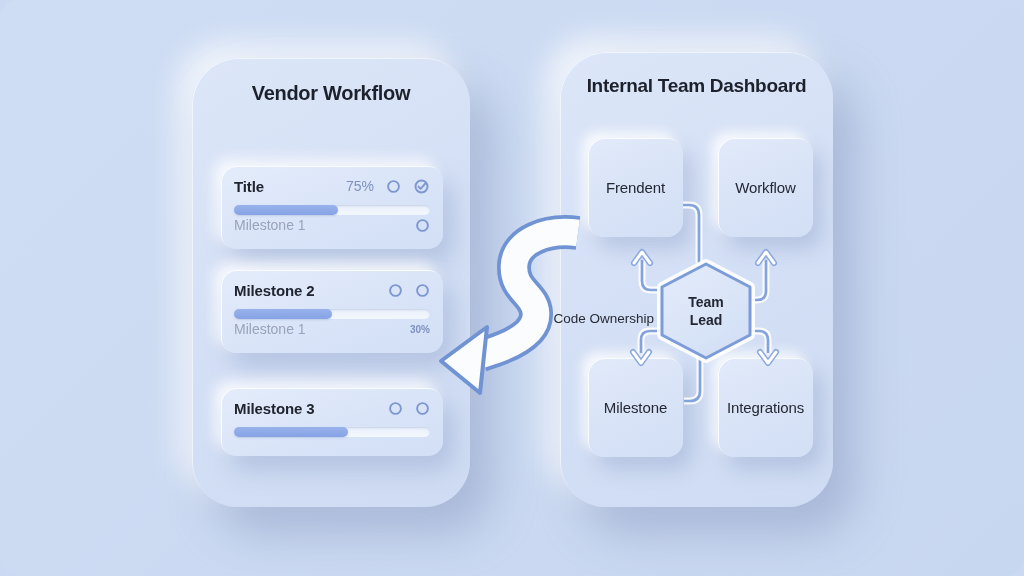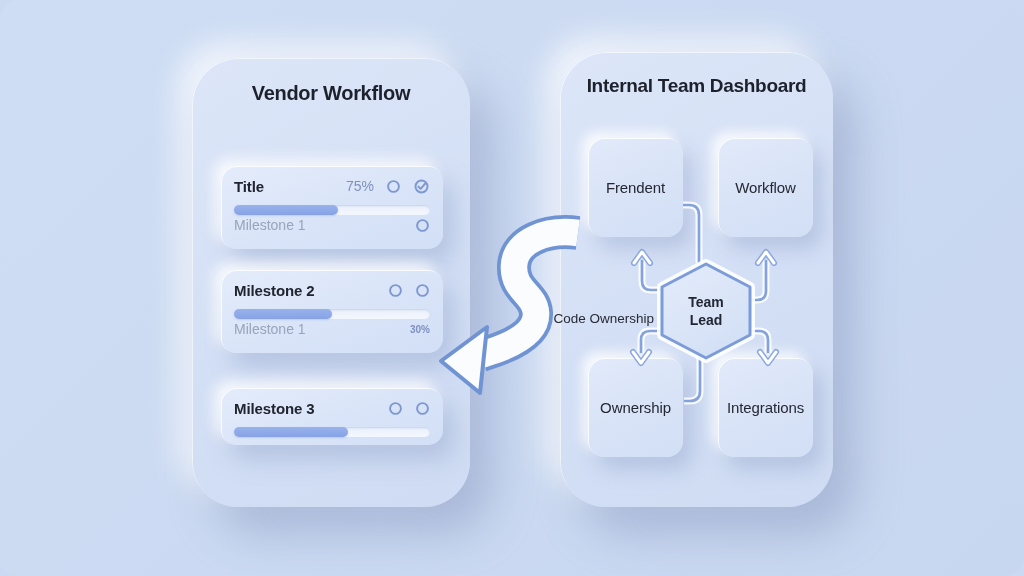--- a/index.html
+++ b/index.html
@@ -20,21 +20,21 @@
   .panel.right .panel-title{top:23px;font-size:19px;}
 
   .card{position:absolute;left:29px;width:222px;border-radius:15px;box-sizing:border-box;
     padding:11px 13px 0 13px;
     background:linear-gradient(160deg,#e4ecfb 0%,#d9e4f8 55%,#d2dff6 100%);
     box-shadow:10px 14px 24px rgba(124,144,188,.35),
                -7px -7px 14px rgba(255,255,255,.85),
                inset 1px 1px 0 rgba(255,255,255,.85);}
   .card.c1{top:108px;height:83px;}
   .card.c2{top:212px;height:83px;}
-  .card.c3{top:330px;height:57px;}
+  .card.c3{top:330px;height:68px;}
 
   .row{display:flex;align-items:center;justify-content:space-between;height:18px;}
   .card-title{font-size:15px;font-weight:700;color:#20242f;letter-spacing:-.1px;}
   .rgroup{display:flex;align-items:center;gap:12px;}
   .pct{font-size:14px;font-weight:500;color:#7e90c0;}
   .fval{font-size:10px;font-weight:600;color:#7e90c0;}
   .muted{font-size:14px;font-weight:400;color:#99a3ba;}
   .icon{display:block;}
 
   .track{margin-top:10px;height:10px;border-radius:6px;
@@ -138,21 +138,21 @@
 
   <section class="panel right">
     <h2 class="panel-title">Internal Team Dashboard</h2>
     <div class="node nw">
         <span>Frendent</span>
       </div>
     <div class="node ne">
         <span>Workflow</span>
       </div>
     <div class="node sw">
-        <span>Ownership</span>
+        <span>Milestone</span>
       </div>
     <div class="node se">
         <span>Integrations</span>
       </div>
   </section>
 
   <svg class="overlay" width="1024" height="576" viewBox="0 0 1024 576">
     <defs>
       <linearGradient id="hexfill" x1="0" y1="0" x2="0.6" y2="1">
         <stop offset="0" stop-color="#e4ecfb"></stop>

